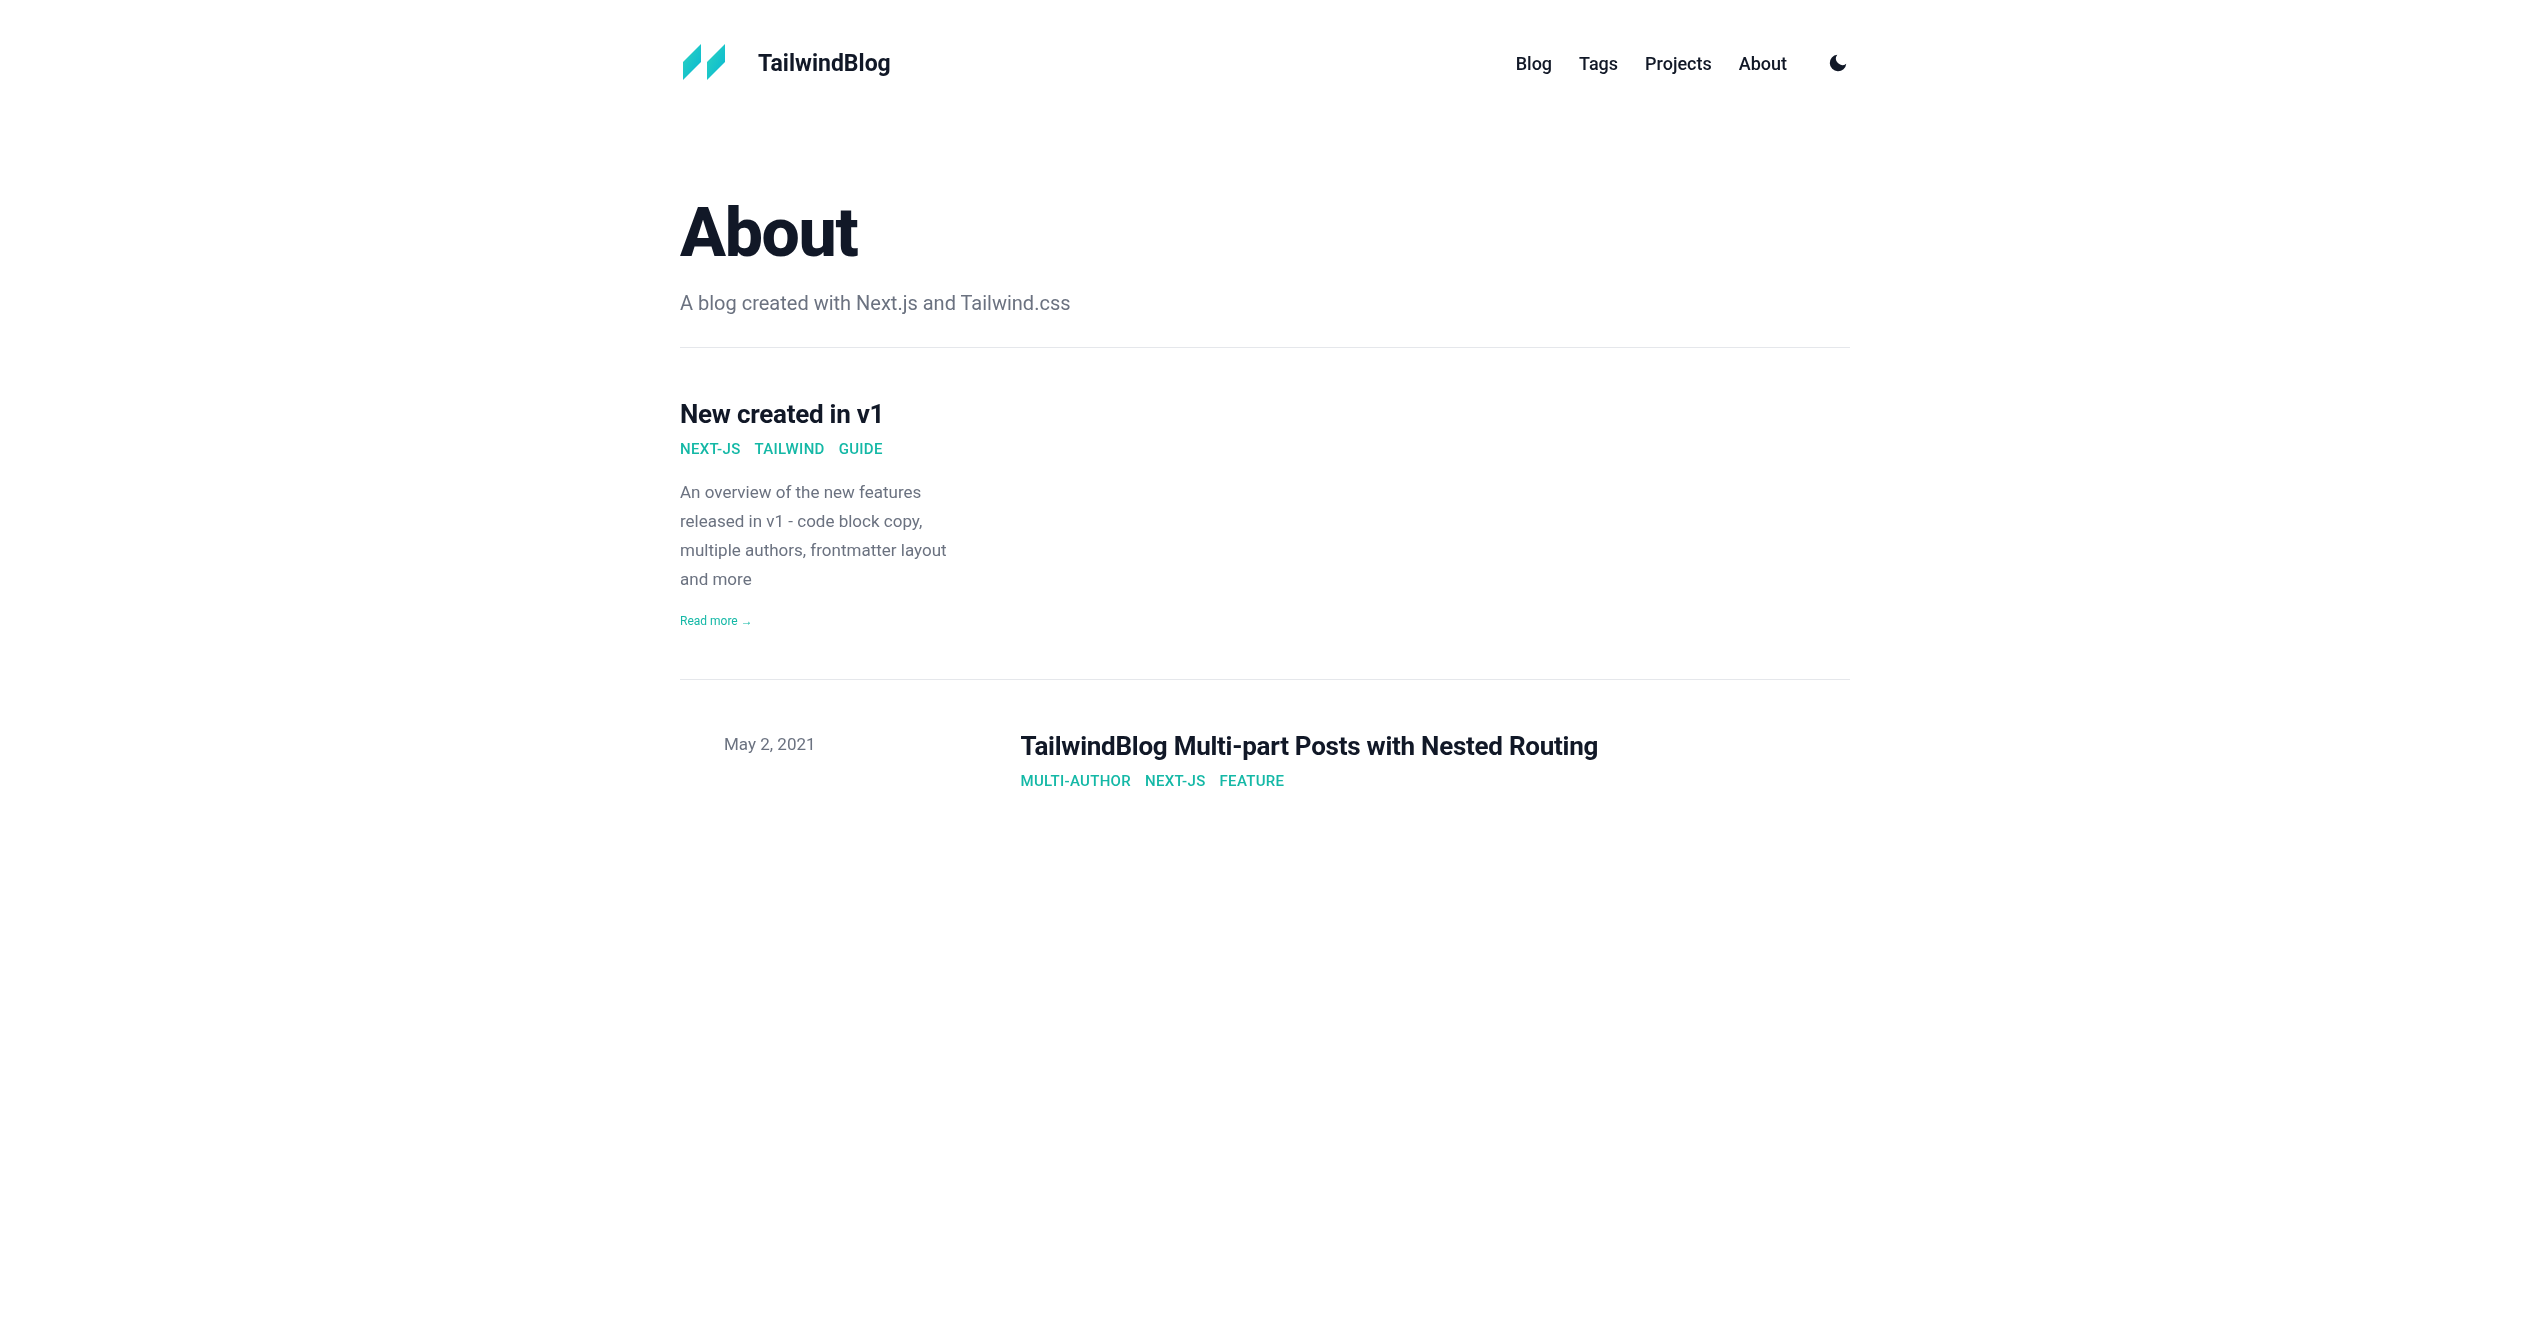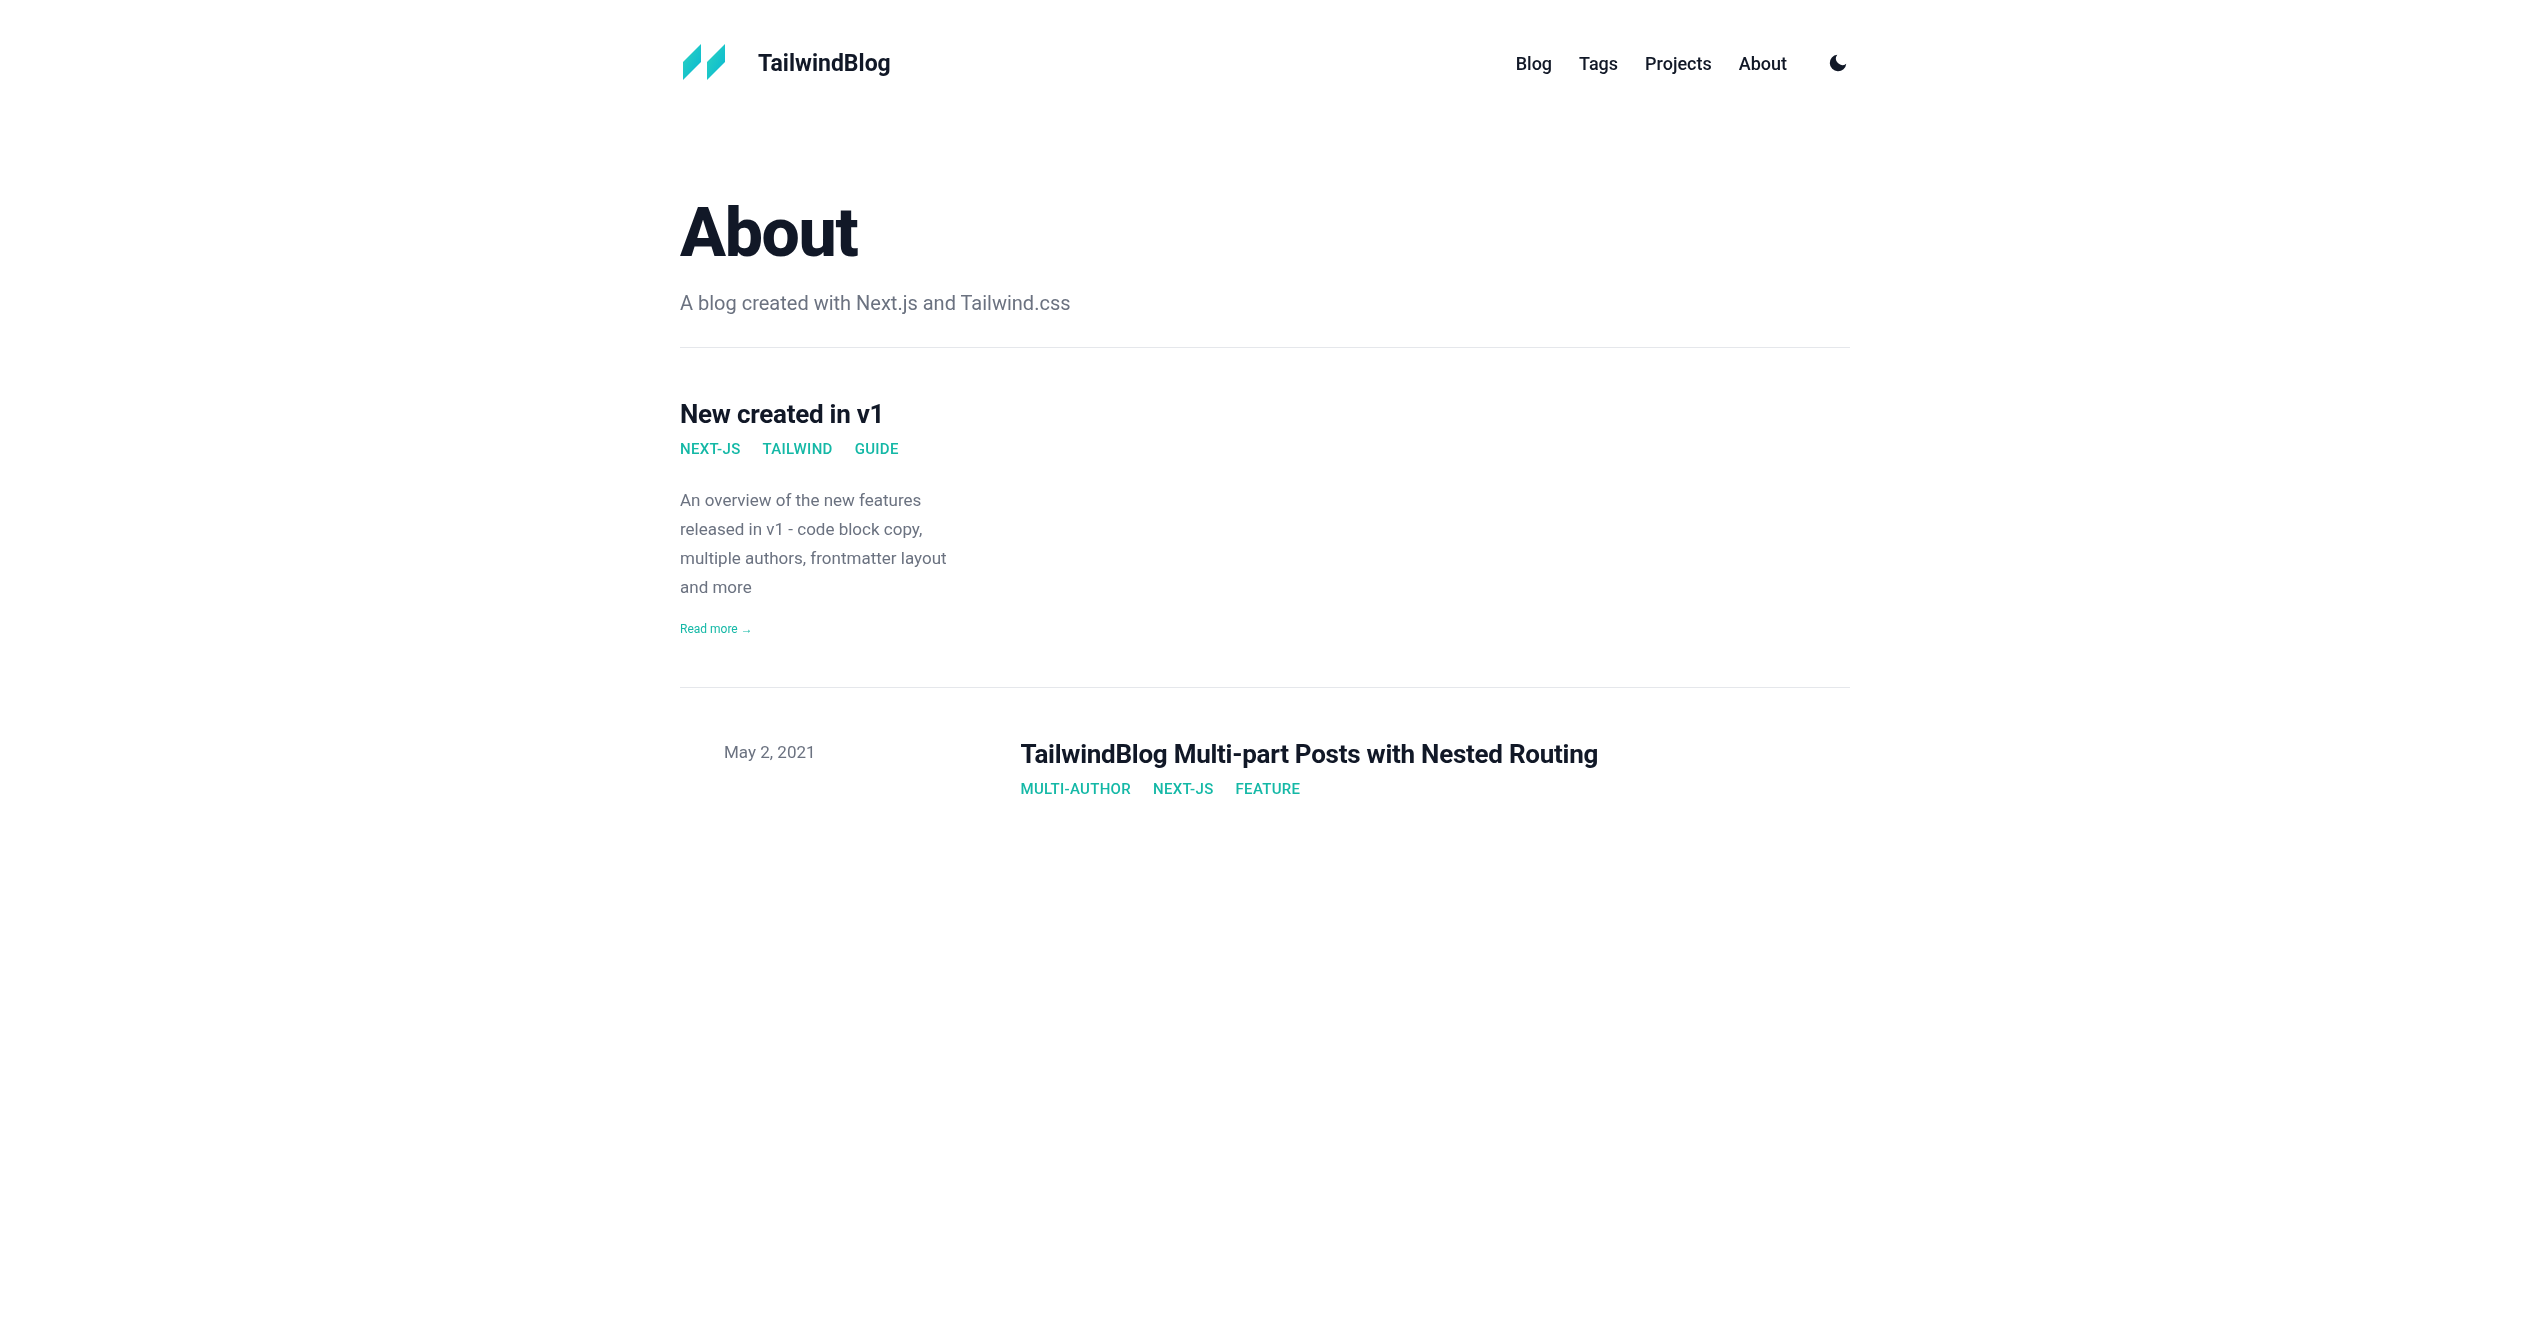--- a/index.html
+++ b/index.html
@@ -102,32 +102,32 @@
       font-size: 26px;
       font-weight: 700;
       color: #111827;
       letter-spacing: -0.01em;
       line-height: 1.25;
     }
     .post-tags {
       margin-top: 10px;
       display: flex;
       flex-wrap: wrap;
-      gap: 22px;
+      gap: 14px;
     }
     .post-tag {
       font-size: 15px;
       font-weight: 500;
       color: #14b8a6;
       text-transform: uppercase;
       letter-spacing: 0.02em;
       cursor: pointer;
     }
     .post-excerpt {
-      margin-top: 28px;
+      margin-top: 20px;
       font-size: 17px;
       color: #6b7280;
       line-height: 1.7;
       max-width: 880px;
     }
     .post-readmore {
       margin-top: 20px;
       display: inline-flex;
       align-items: center;
       gap: 6px;

